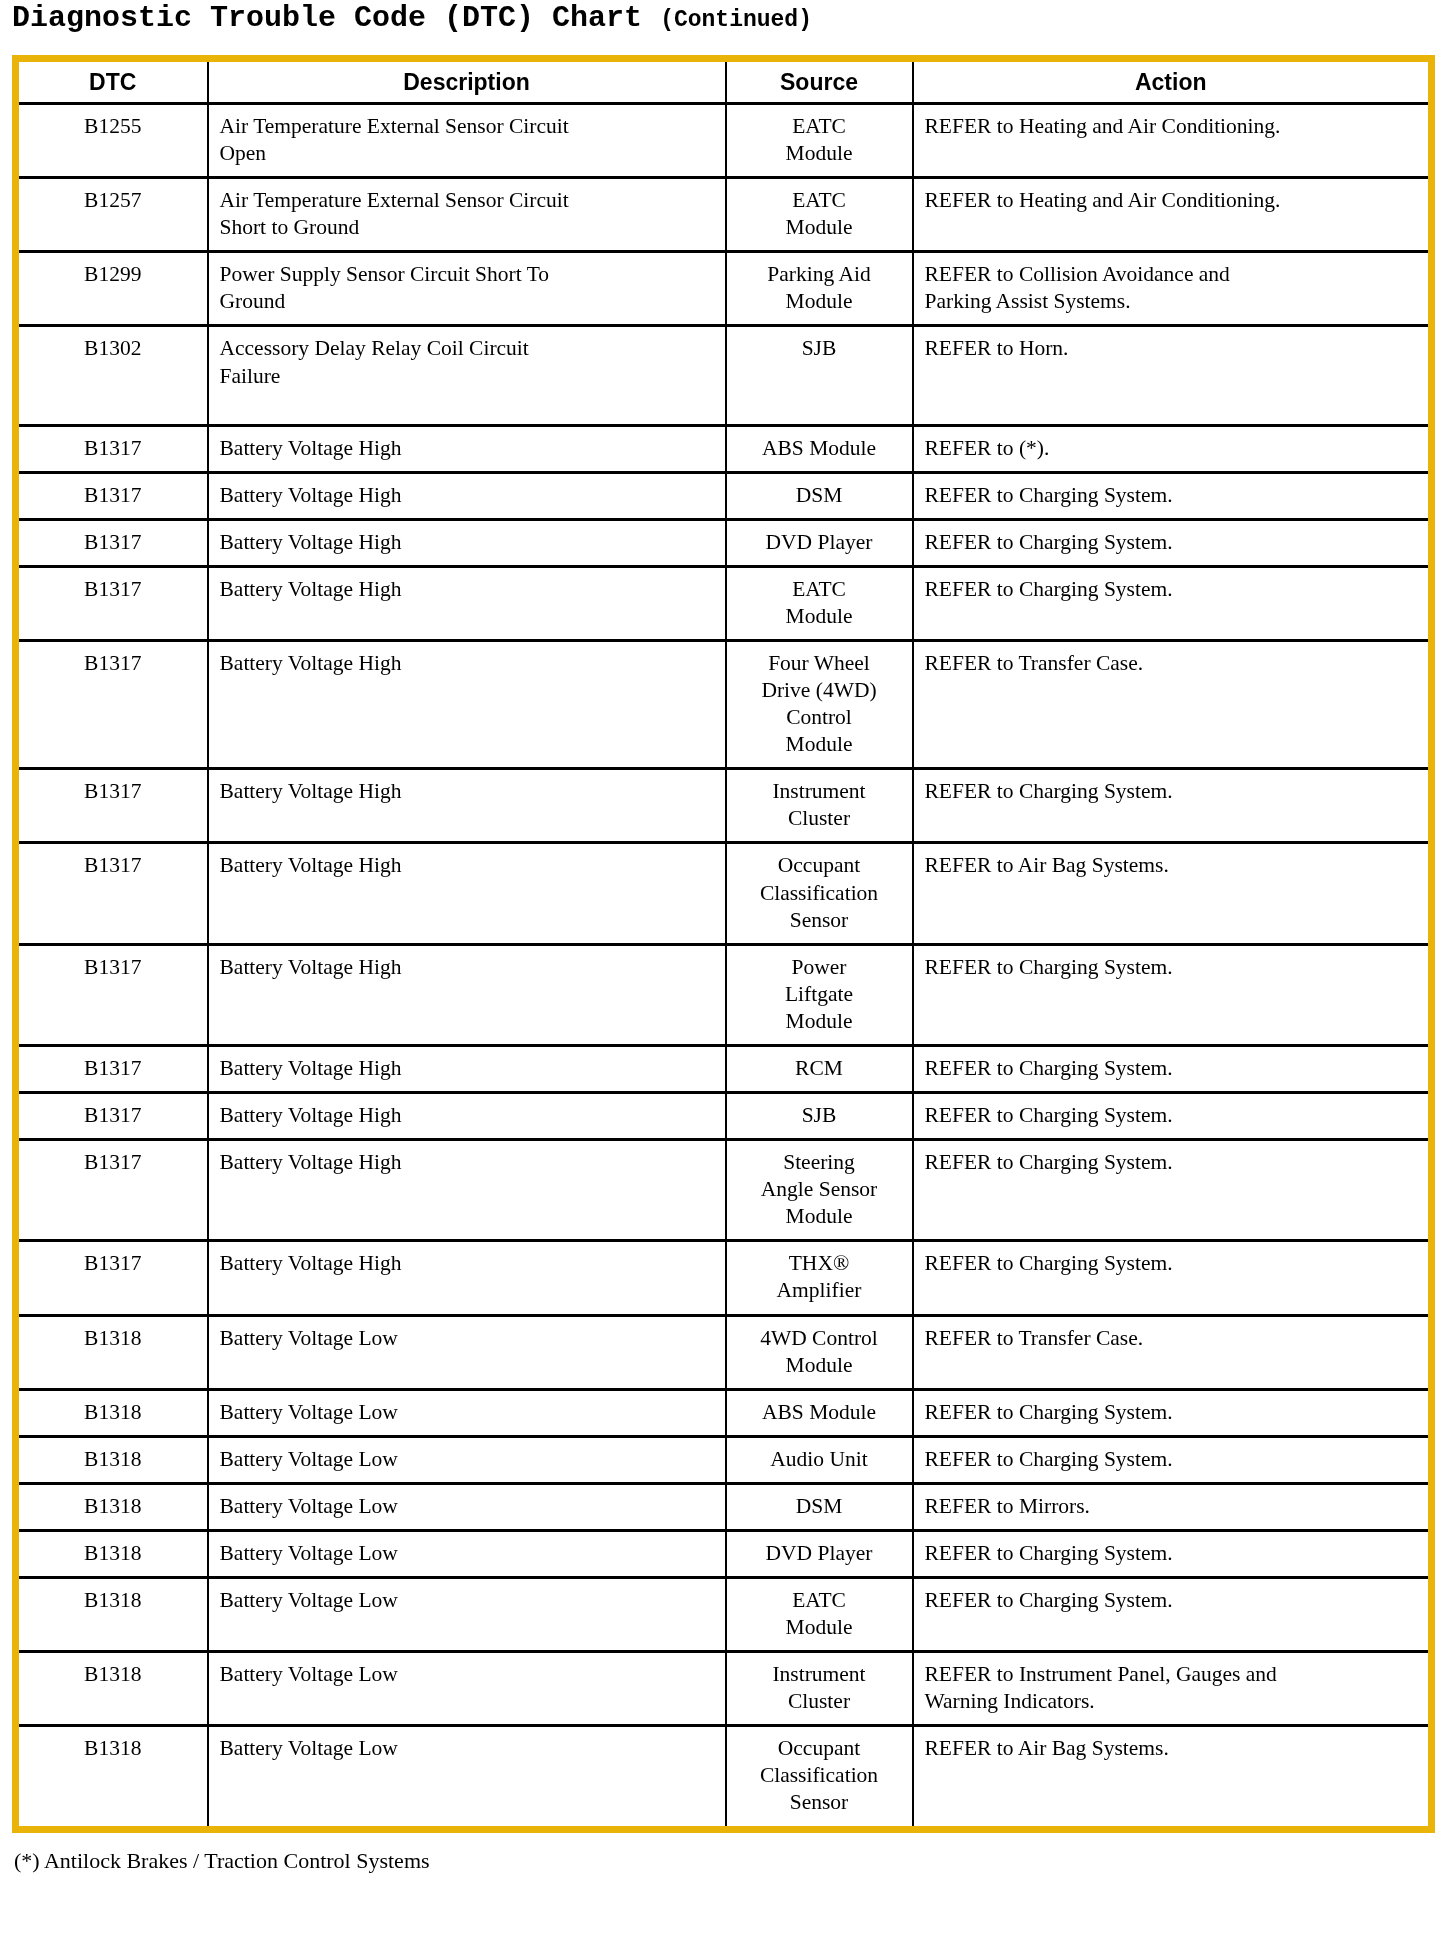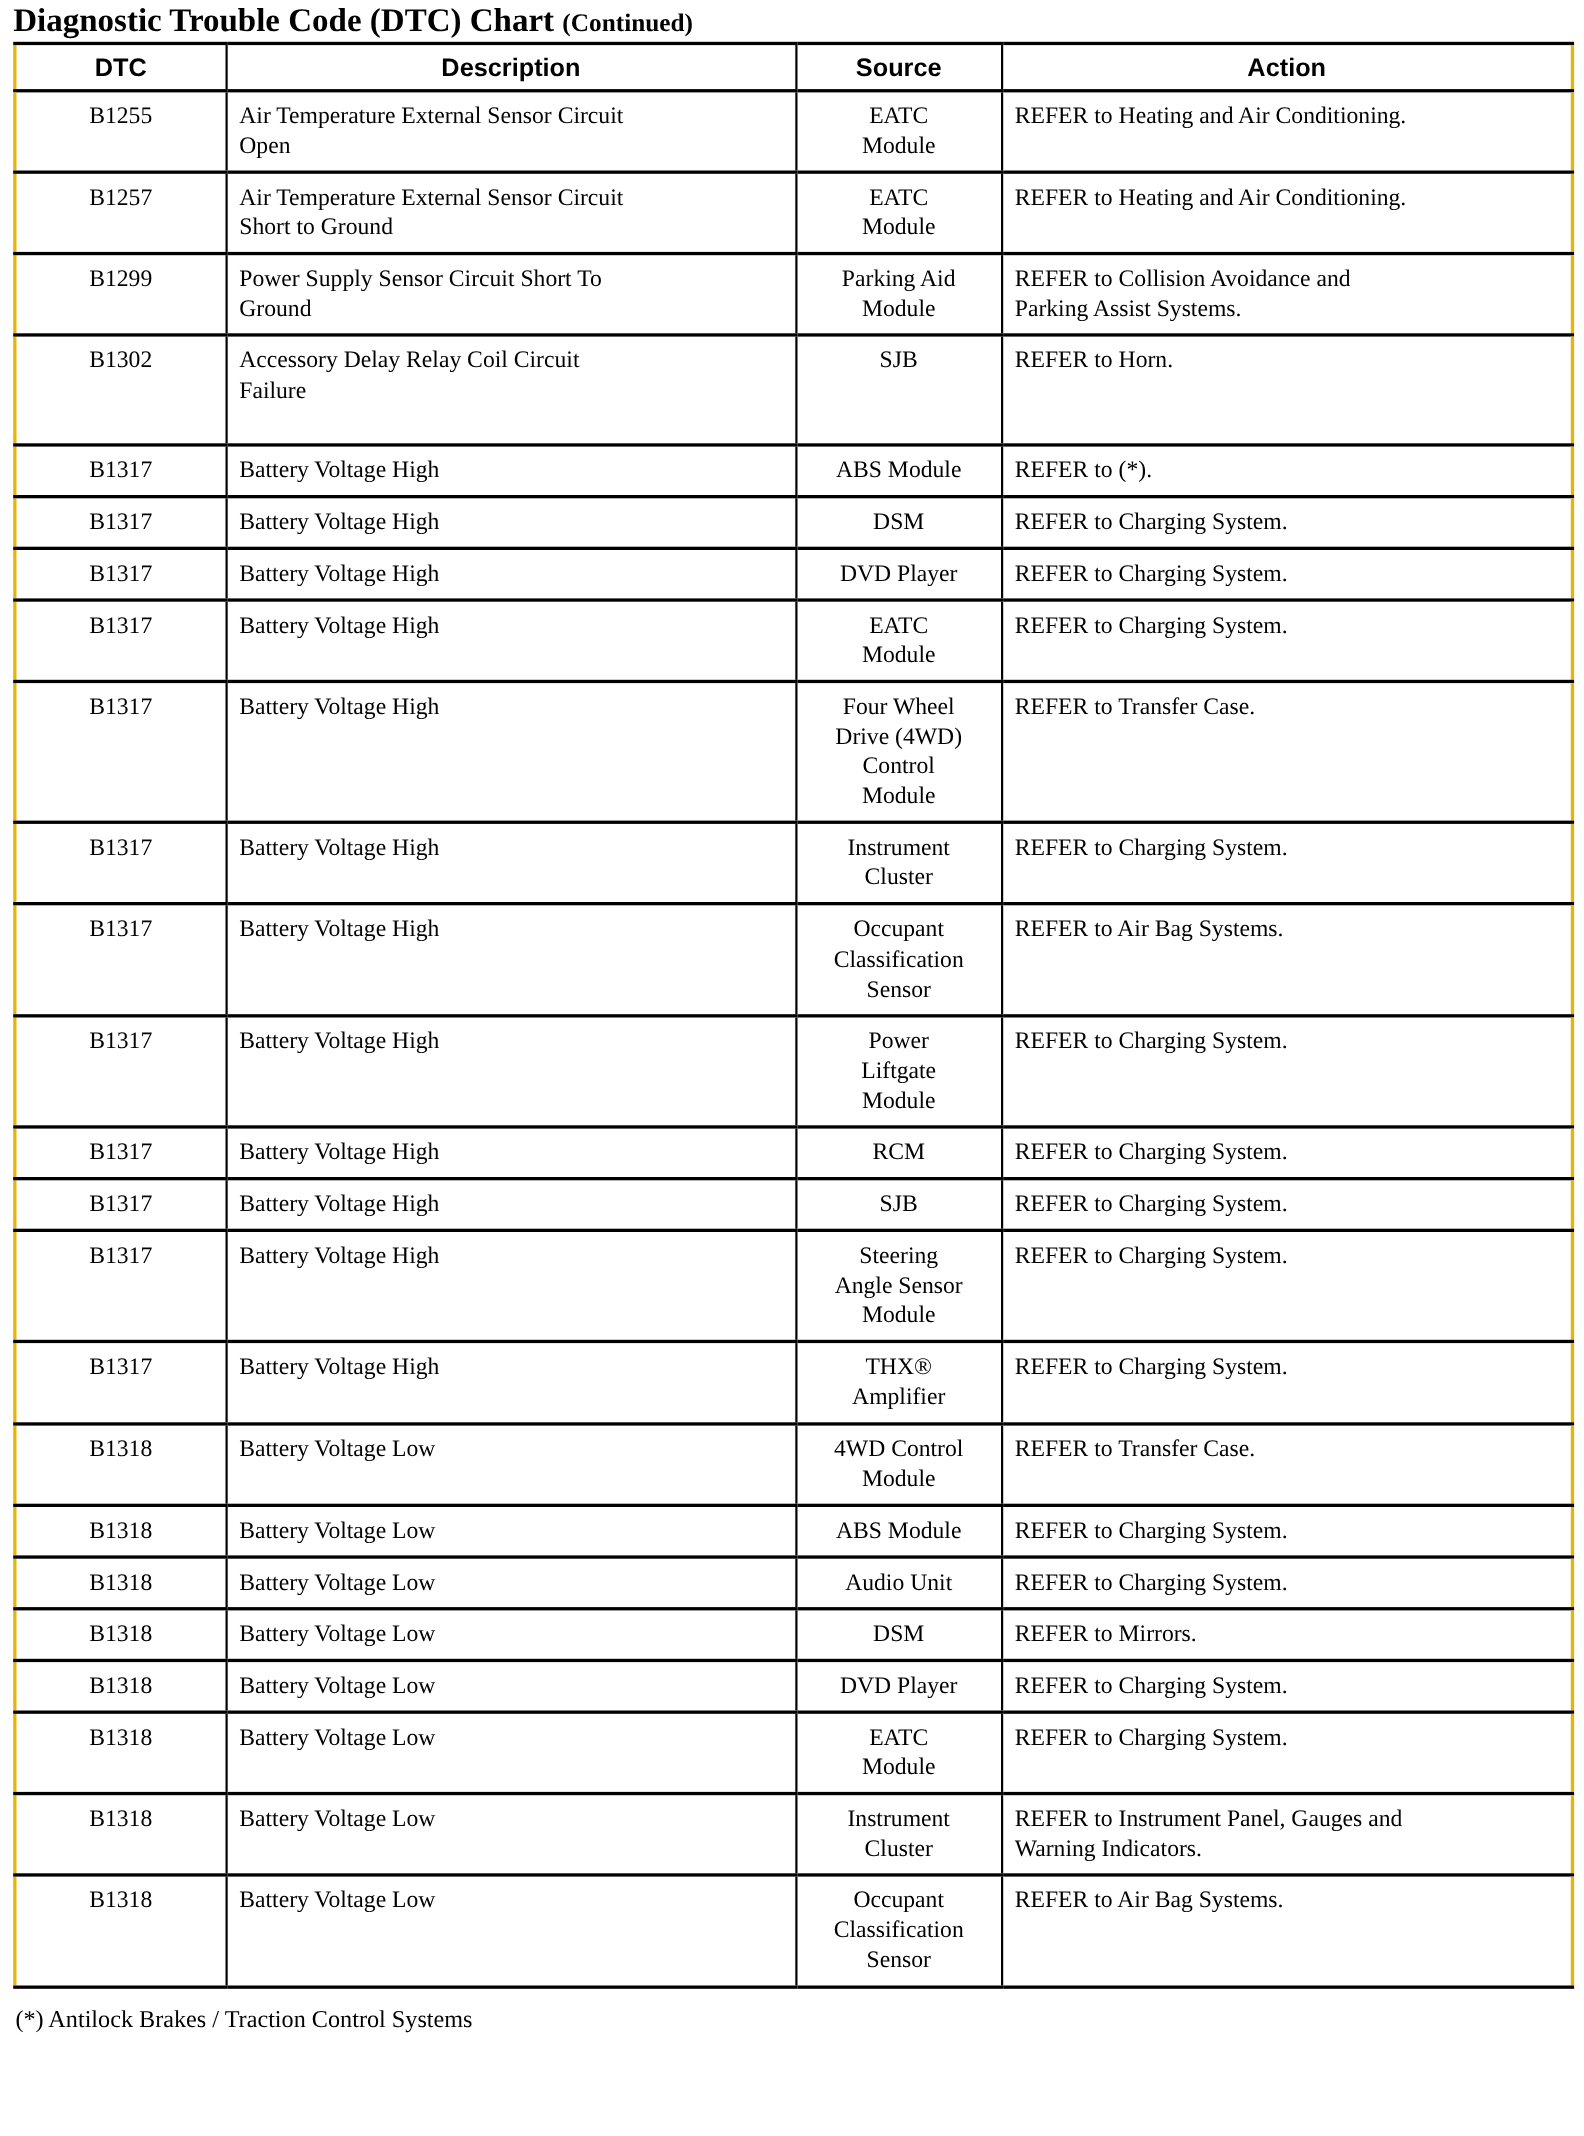--- a/index.html
+++ b/index.html
@@ -9,35 +9,35 @@
     background: #ffffff;
     color: #000000;
     font-family: "Liberation Serif", serif;
     position: relative;
     overflow: hidden;
   }
   .page {
     padding: 2px 12px 0 12px;
   }
   .doc-title {
-    font-family: Liberation Serif, serif;
+    font-family: Liberation Mono, monospace;
     font-weight: bold;
     font-size: 30px;
     line-height: 1.1;
-    margin: 0 0 3px 0;
+    margin: 0 0 20px 0;
     white-space: nowrap;
   }
   .doc-title .continued {
     font-size: 23px;
   }
   table.dtc-table {
     border-collapse: collapse;
     table-layout: fixed;
     width: 1416px;
-    border: 3px solid #eab308;
+    border: 7px solid #eab308;
   }
   col.c-dtc    { width: 192px; }
   col.c-desc   { width: 518px; }
   col.c-source { width: 187px; }
   col.c-action { width: 519px; }
   .dtc-table th {
     font-family: "Liberation Sans", sans-serif;
     font-weight: bold;
     font-size: 23px;
     text-align: center;

